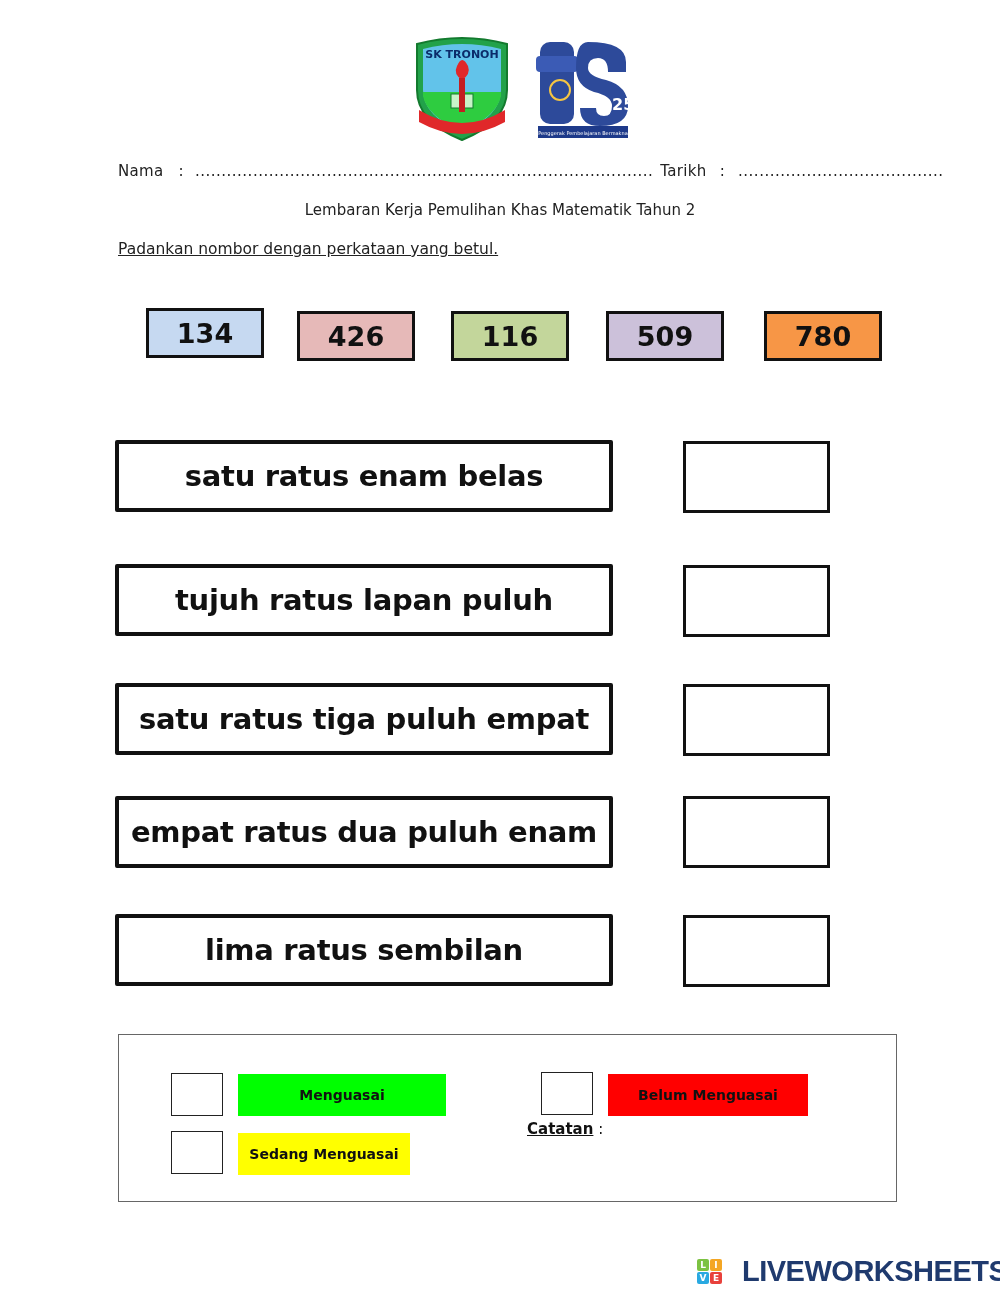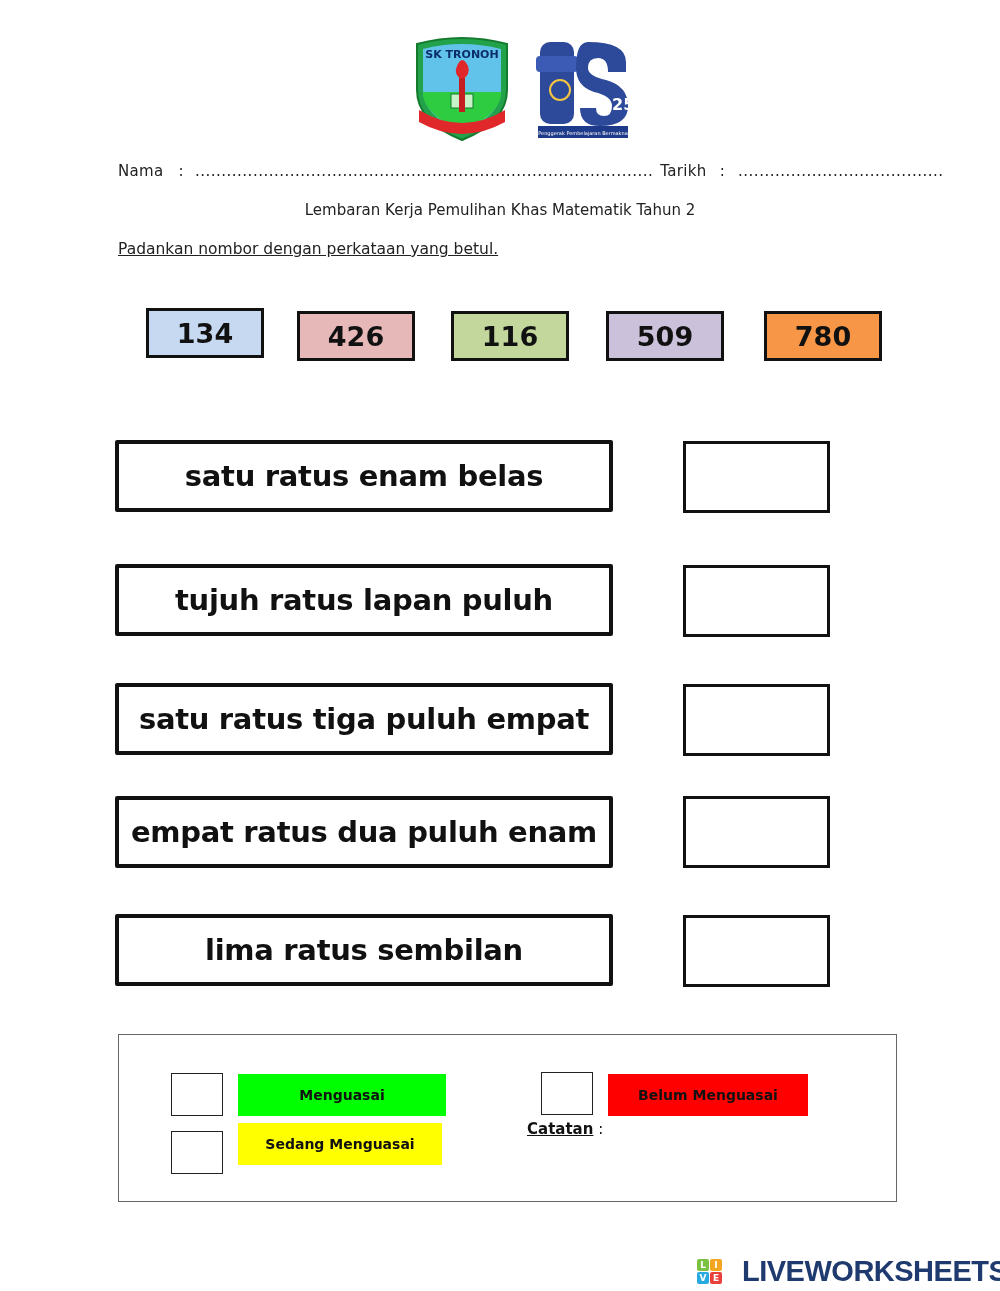--- a/index.html
+++ b/index.html
@@ -115,21 +115,21 @@
 
 <div class="word-box" style="top:914px;">lima ratus sembilan</div>
 <div class="answer-box" style="top:915px;"></div>
 
 <div class="abs ulasan">
 
   <div class="check-box" style="left:52px; top:38px;"></div>
   <div class="status-label" style="left:119px; top:39px; width:208px; background:#00ff00;">Menguasai</div>
 
   <div class="check-box" style="left:52px; top:96px;"></div>
-  <div class="status-label" style="left:119px; top:88px; width:204px; background:#ffff00;">Sedang Menguasai</div>
+  <div class="status-label" style="left:119px; top:98px; width:172px; background:#ffff00;">Sedang Menguasai</div>
 
   <div class="check-box" style="left:422px; top:37px;"></div>
   <div class="status-label" style="left:489px; top:39px; width:200px; background:#ff0000;">Belum Menguasai</div>
 
   <div class="abs catatan">
     <span class="u">Catatan</span><span class="c"> :</span>
   </div>
 </div>
 
 <div class="abs lw-brand">

